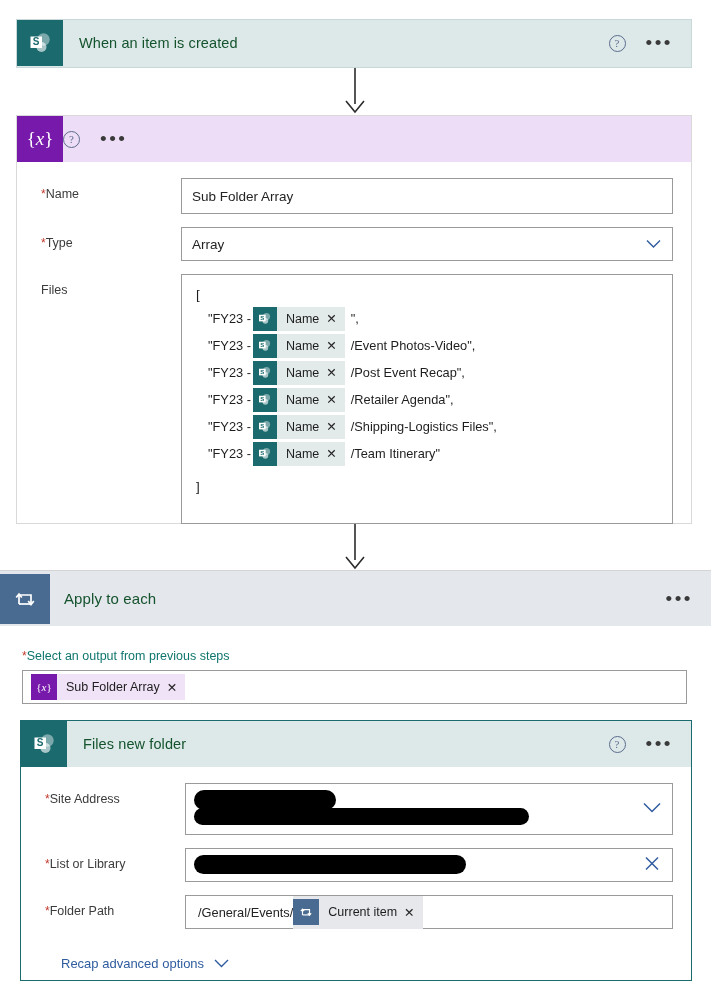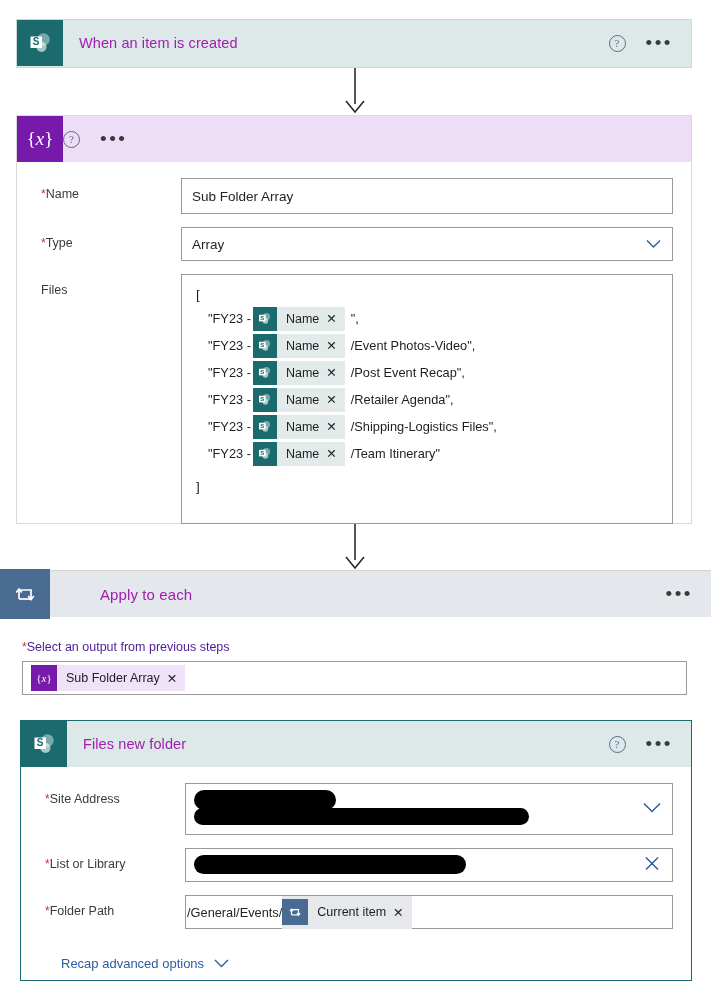--- a/index.html
+++ b/index.html
@@ -29,21 +29,21 @@
     height: 46px;
   }
   .hdr-icon {
     width: 46px; height: 46px;
     flex: 0 0 46px;
     display: flex; align-items: center; justify-content: center;
   }
   .hdr-title {
     flex: 1 1 auto;
     font-size: 14.5px;
-    color: #a21caf;
+    color: #14532d;
     padding-left: 16px;
     letter-spacing: .1px;
   }
   .hdr-actions {
     display: flex; align-items: center; gap: 20px;
     padding-right: 18px;
   }
   .help-icon {
     width: 17px; height: 17px;
     border: 1.3px solid #5a6b8c;
@@ -378,40 +378,40 @@
 
   <div class="arrow" style="left:340px; top:524px; width:30px; height:46px;">
     <svg width="30" height="46" viewBox="0 0 30 46">
       <line x1="15" y1="0" x2="15" y2="36" stroke="#2b2b2b" stroke-width="1.6"></line>
       <polyline points="6,33 15,44 24,33" fill="none" stroke="#2b2b2b" stroke-width="1.6"></polyline>
     </svg>
   </div>
 
   <div class="card" style="left:0px; top:570px; width:711px; height:429px; border-color:#d4d4d4; border-left:none; border-right:none; border-bottom:none;">
 
-    <div class="card-header" style="background:#e4e7ec; height:46px;gap:36px;">
+    <div class="card-header" style="background:#e4e7ec; height:55px;">
       <div class="hdr-icon loop-icon" style="flex:0 0 50px;">
         <svg width="24" height="24" viewBox="0 0 24 24">
           <path d="M6 8 h12 v9" fill="none" stroke="#ffffff" stroke-width="1.7"></path>
           <path d="M18 8 v-1 h-12 v9" fill="none" stroke="none"></path>
           <path d="M6 17 h12" fill="none" stroke="#ffffff" stroke-width="1.7"></path>
           <path d="M6 17 v-9" fill="none" stroke="#ffffff" stroke-width="1.7"></path>
           <polyline points="3.2,10.5 6,7 8.8,10.5" fill="none" stroke="#ffffff" stroke-width="1.7"></polyline>
           <polyline points="15.2,14 18,17.6 20.8,14" fill="none" stroke="#ffffff" stroke-width="1.7"></polyline>
         </svg>
       </div>
       <div class="hdr-title" style="padding-left:14px; font-size:15px;">Apply to each</div>
       <div class="hdr-actions">
         <div class="dots">•••</div>
       </div>
     </div>
 
     <div style="padding:20px 16px 0 16px;">
       <div style="padding-left:6px;">
-        <span class="req">*</span><span style="font-size:12.5px; color:#4c1d95;">Select an output from previous steps</span>
+        <span class="req">*</span><span style="font-size:12.5px; color:#0f766e;">Select an output from previous steps</span>
       </div>
       <div class="input" style="margin-top:6px; height:34px; margin-left:6px; margin-right:8px; padding-left:6px;">
         <span class="token token-purple">
           <span class="token-ico">
             <span style="font-size:11px;">{<i style="font-style:italic;">x</i>}</span>
           </span>
           <span class="token-lbl">Sub Folder Array</span>
           <span class="token-x">✕</span>
         </span>
       </div>
@@ -470,21 +470,21 @@
               </span>
             </div>
           </div>
         </div>
 
         <div class="frow">
           <div class="flabel">
             <span class="req">*</span><span>Folder Path</span>
           </div>
           <div class="fctl">
-            <div class="input" style="height:34px; padding-left:1px;">
+            <div class="input" style="height:34px; padding-left:12px;">
               <span style="font-size:12.8px;">/General/Events/</span>
               <span class="token token-blue" style="margin-left:0;">
                 <span class="token-ico">
                   <svg width="14" height="14" viewBox="0 0 24 24">
                     <path d="M6 8 h12 v9" fill="none" stroke="#ffffff" stroke-width="2"></path>
                     <path d="M6 17 h12" fill="none" stroke="#ffffff" stroke-width="2"></path>
                     <path d="M6 17 v-9" fill="none" stroke="#ffffff" stroke-width="2"></path>
                     <polyline points="3.2,10.5 6,7 8.8,10.5" fill="none" stroke="#ffffff" stroke-width="2"></polyline>
                     <polyline points="15.2,14 18,17.6 20.8,14" fill="none" stroke="#ffffff" stroke-width="2"></polyline>
                   </svg>

